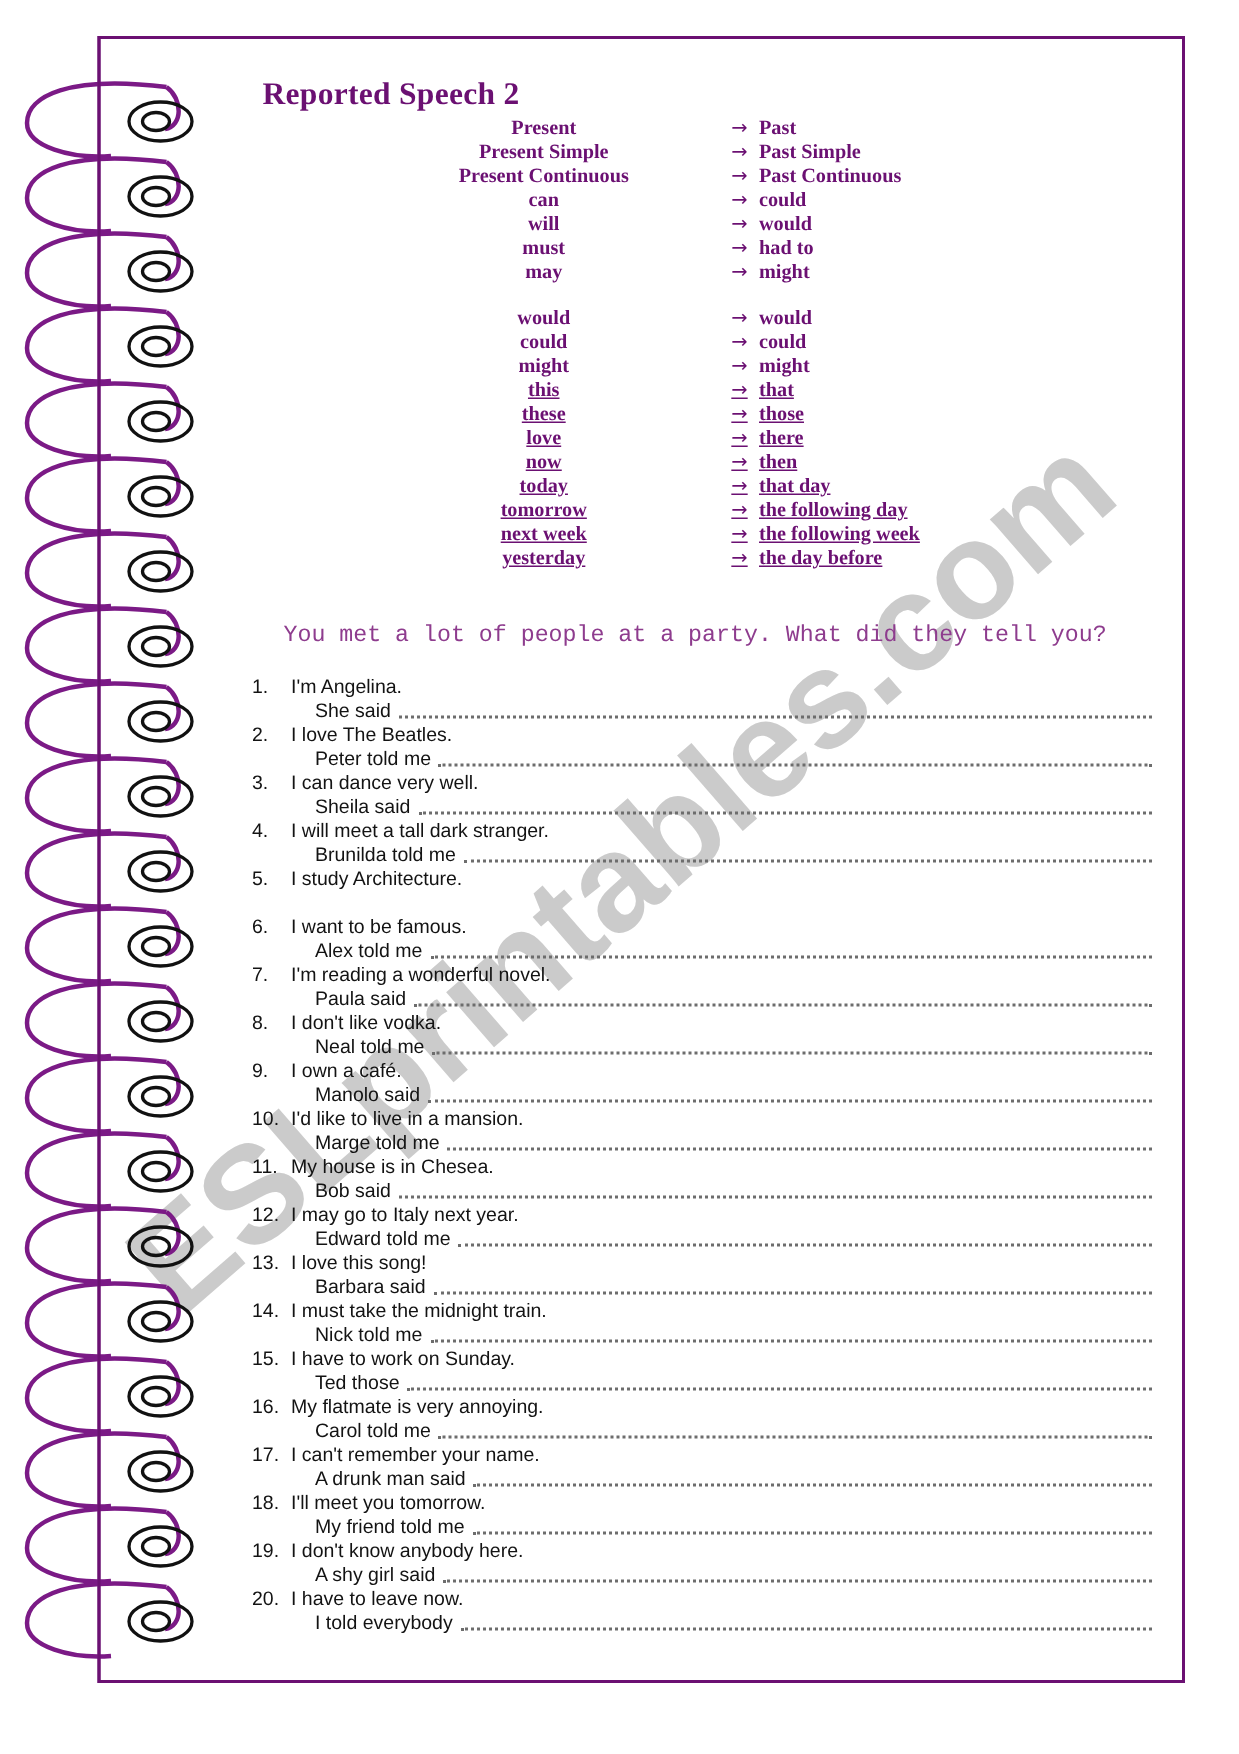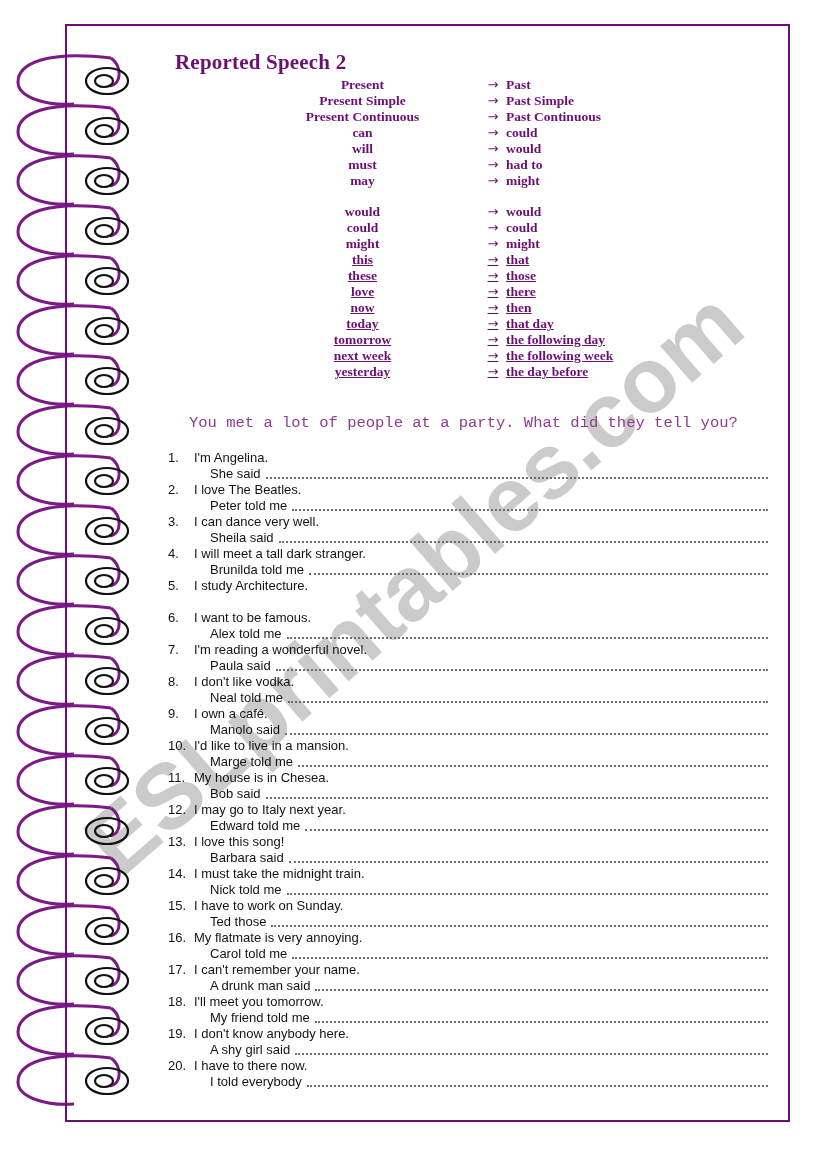--- a/index.html
+++ b/index.html
@@ -554,21 +554,21 @@
           <span class="q-text">I don't know anybody here.</span>
         </div>
         <div class="q-answer">
           <span class="q-cue">A shy girl  said</span>
           <span class="q-dots"></span>
         </div>
       </div>
       <div class="q-item">
         <div class="q-prompt">
           <span class="q-num">20.</span>
-          <span class="q-text">I have to there now.</span>
+          <span class="q-text">I have to leave now.</span>
         </div>
         <div class="q-answer">
           <span class="q-cue">I told everybody</span>
           <span class="q-dots"></span>
         </div>
       </div>
     </div>
 </div>
 
 </body></html>

